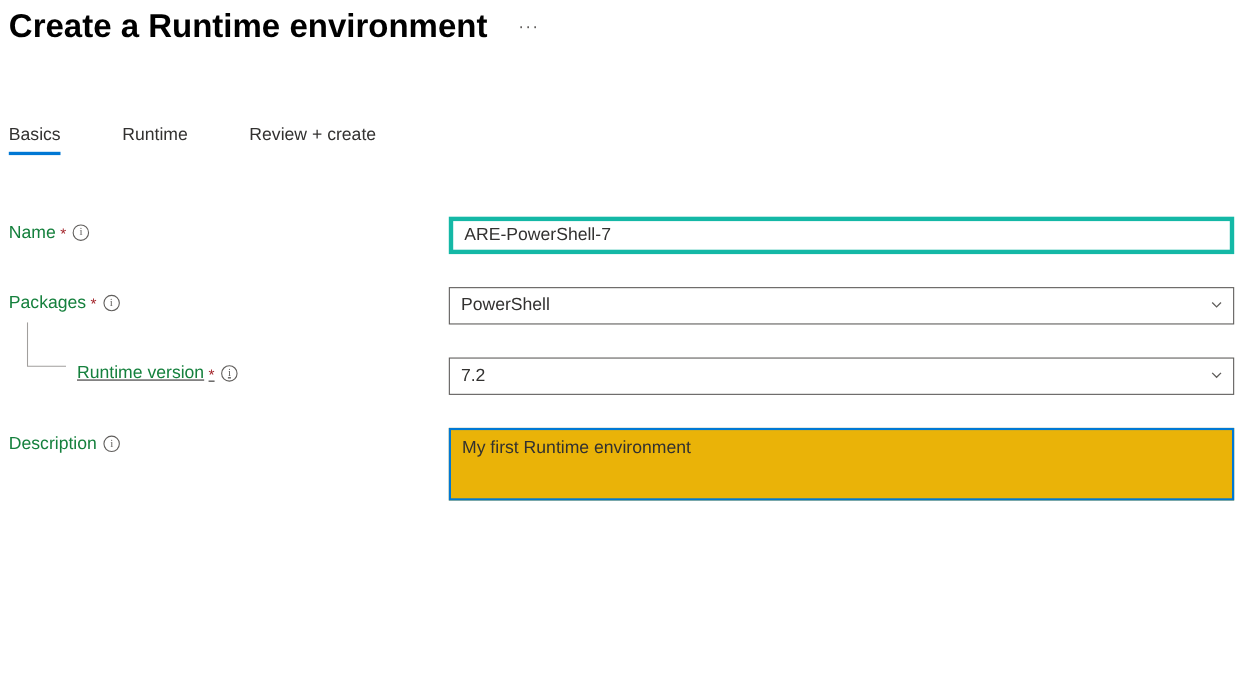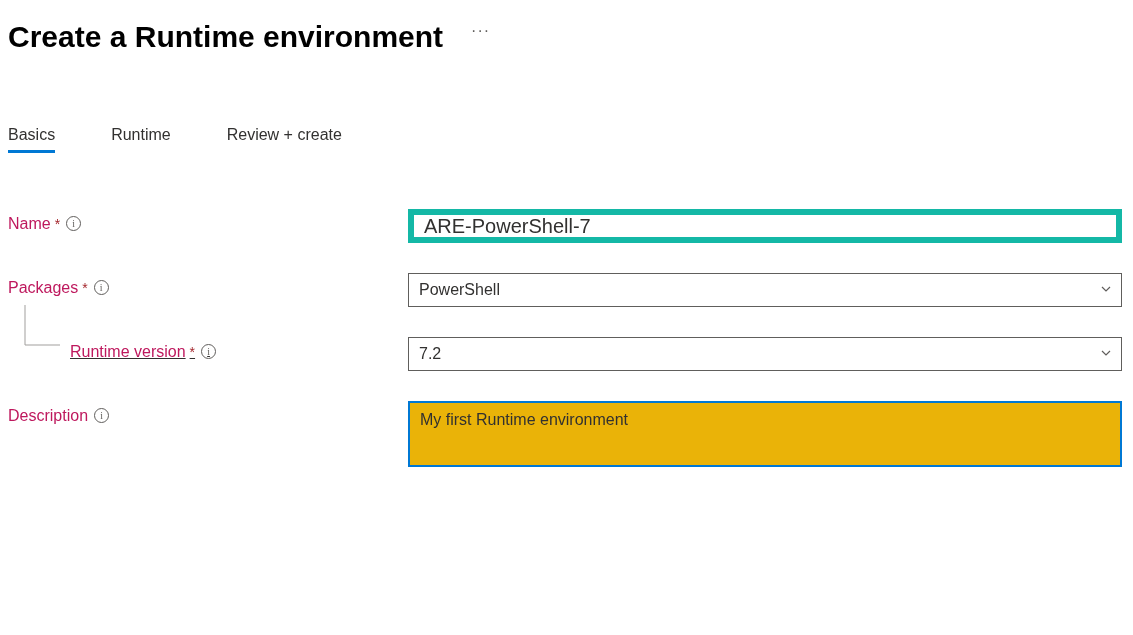--- a/index.html
+++ b/index.html
@@ -21,21 +21,20 @@
     .header {
       display: flex;
       align-items: center;
       margin-bottom: 72px;
     }
     .page-title {
       font-size: 30px;
       font-weight: 600;
       color: #000;
       margin-right: 28px;
-      margin-top: 12px;
     }
     .more-icon {
       color: #605e5c;
       font-size: 16px;
       letter-spacing: 1px;
       cursor: pointer;
     }
     .tabs {
       display: flex;
       gap: 56px;
@@ -71,21 +70,21 @@
     }
     .form-label-col {
       width: 400px;
       flex-shrink: 0;
       padding-top: 6px;
       display: flex;
       align-items: center;
     }
     .form-label {
       font-size: 16px;
-      color: #be185d;
+      color: #15803d;
       text-align: right;
     }
     .required {
       color: #a4262c;
       margin-left: 4px;
     }
     .info-icon {
       display: inline-flex;
       align-items: center;
       justify-content: center;
@@ -102,23 +101,23 @@
       position: relative;
       top: -1px;
     }
     .form-input-col {
       flex: 1;
       max-width: 714px;
     }
     .text-input {
       width: 100%;
       height: 34px;
-      border: 6px solid #14b8a6;
+      border: 4px solid #14b8a6;
       padding: 0 10px;
-      font-size: 20px;
+      font-size: 16px;
       font-family: inherit;
       color: #323130;
       background: #fff;
     }
     .select-wrap {
       position: relative;
       width: 100%;
     }
     .select-input {
       width: 100%;

